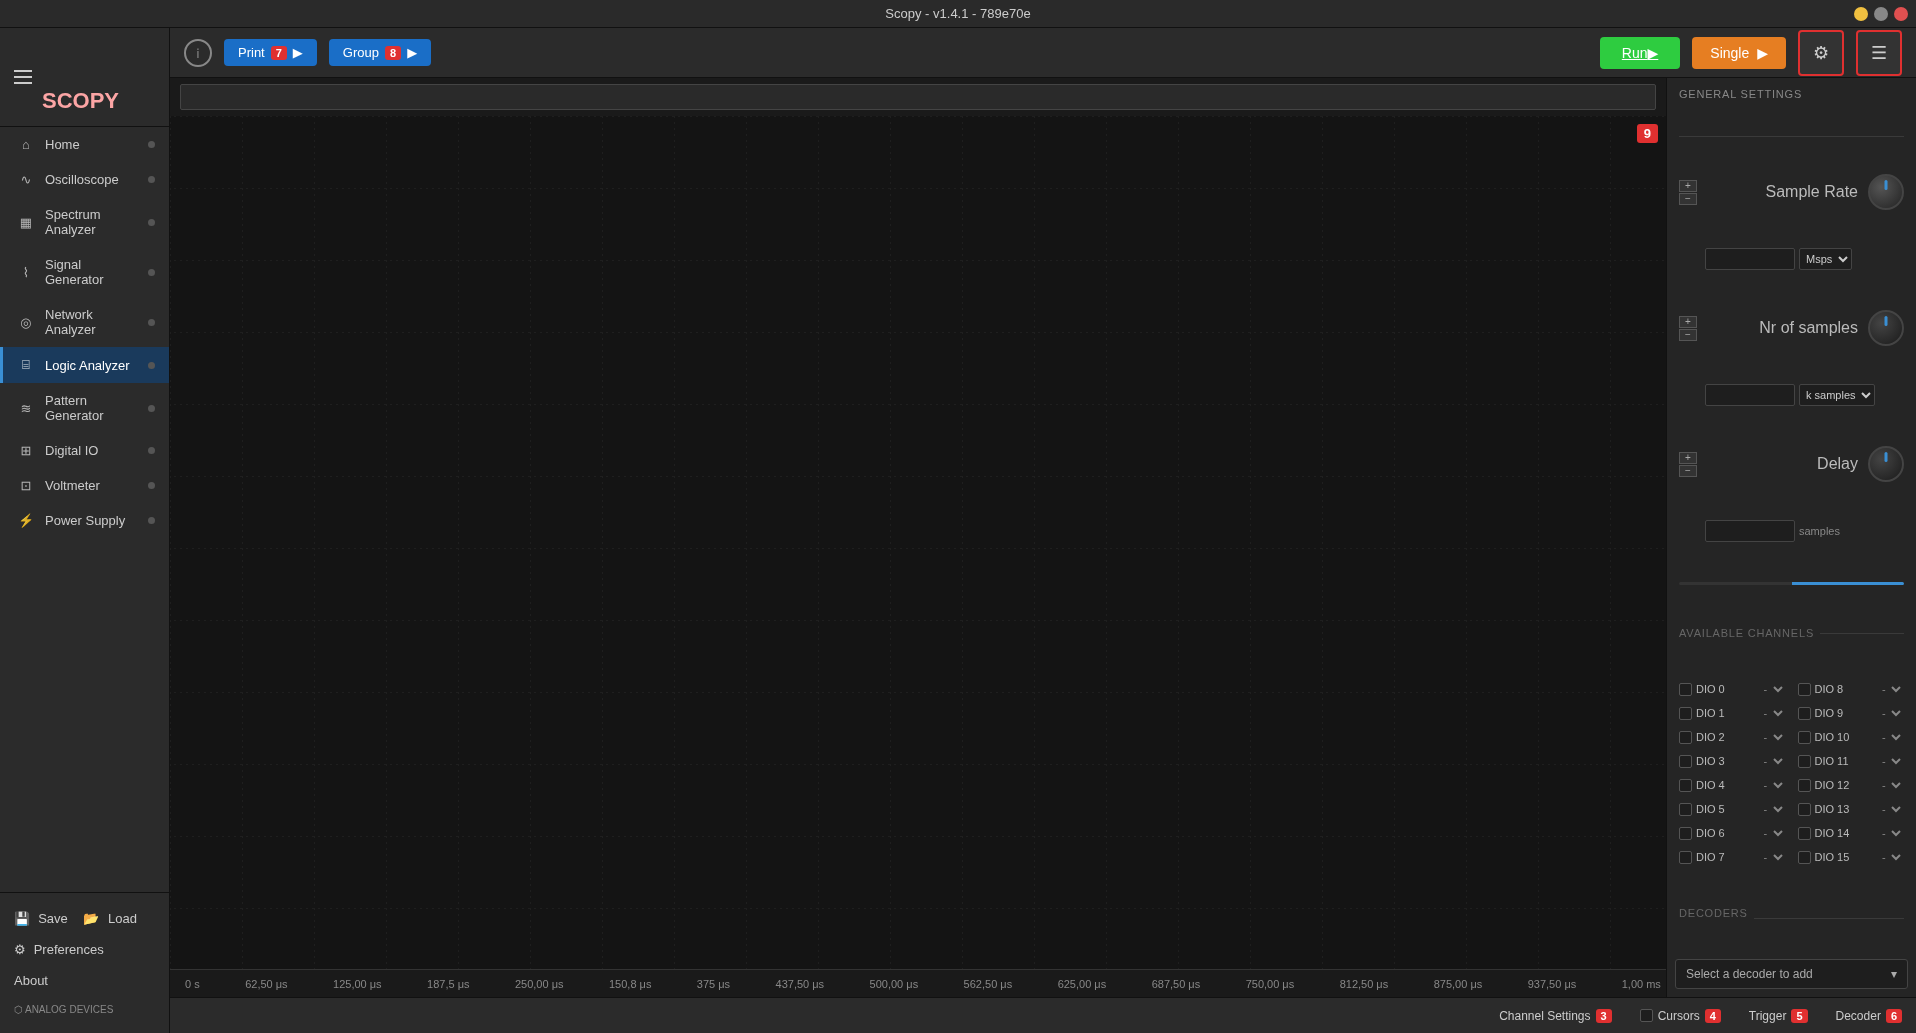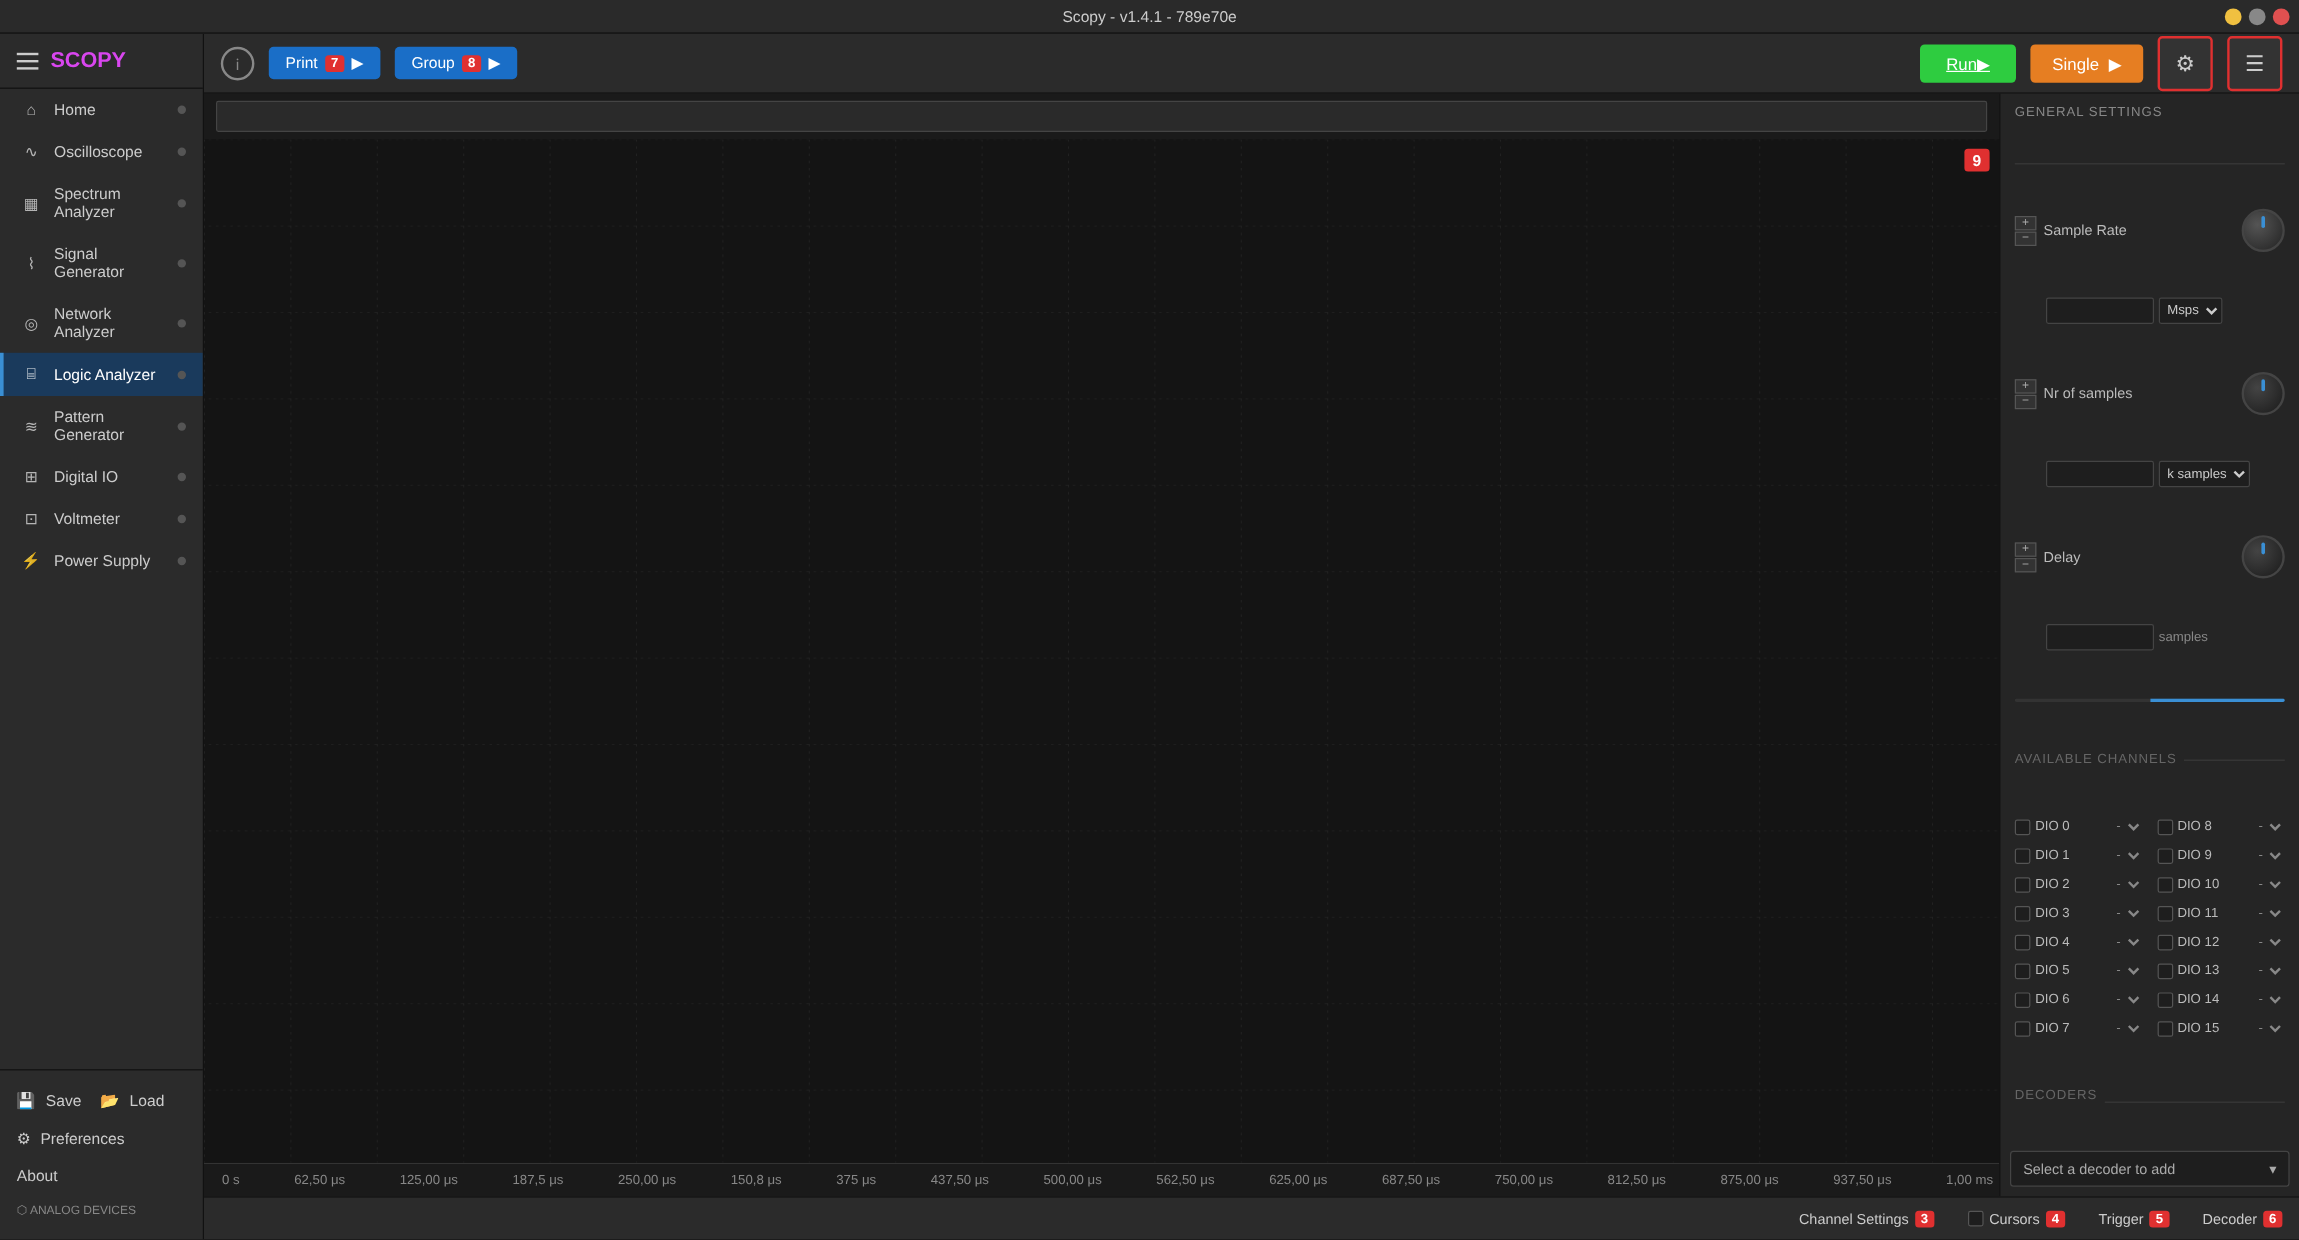--- a/index.html
+++ b/index.html
@@ -76,23 +76,24 @@
       gap: 4px;
       cursor: pointer;
     }
     .hamburger span {
       width: 18px;
       height: 2px;
       background: #ccc;
       display: block;
     }
     .logo-text {
-      font-size: 18px;
+      font-size: 22px;
       font-weight: bold;
-      color: #d946ef;
+      color: #fca5a5;
+      margin-top: 48px;
     }
     .sidebar-nav {
       flex: 1;
       overflow-y: auto;
     }
     .sidebar-item {
       display: flex;
       align-items: center;
       padding: 10px 14px;
       cursor: pointer;
@@ -309,22 +310,23 @@
       margin: 0 12px;
     }
     .setting-row {
       display: flex;
       align-items: center;
       padding: 6px 12px;
       gap: 6px;
     }
     .setting-label {
       flex: 1;
-      font-size: 12px;
+      font-size: 16px;
       color: #bbb;
+      text-align: right;
     }
     .plus-minus-col {
       display: flex;
       flex-direction: column;
       gap: 1px;
     }
     .pm-btn {
       width: 18px; height: 12px;
       background: #333;
       border: 1px solid #555;

